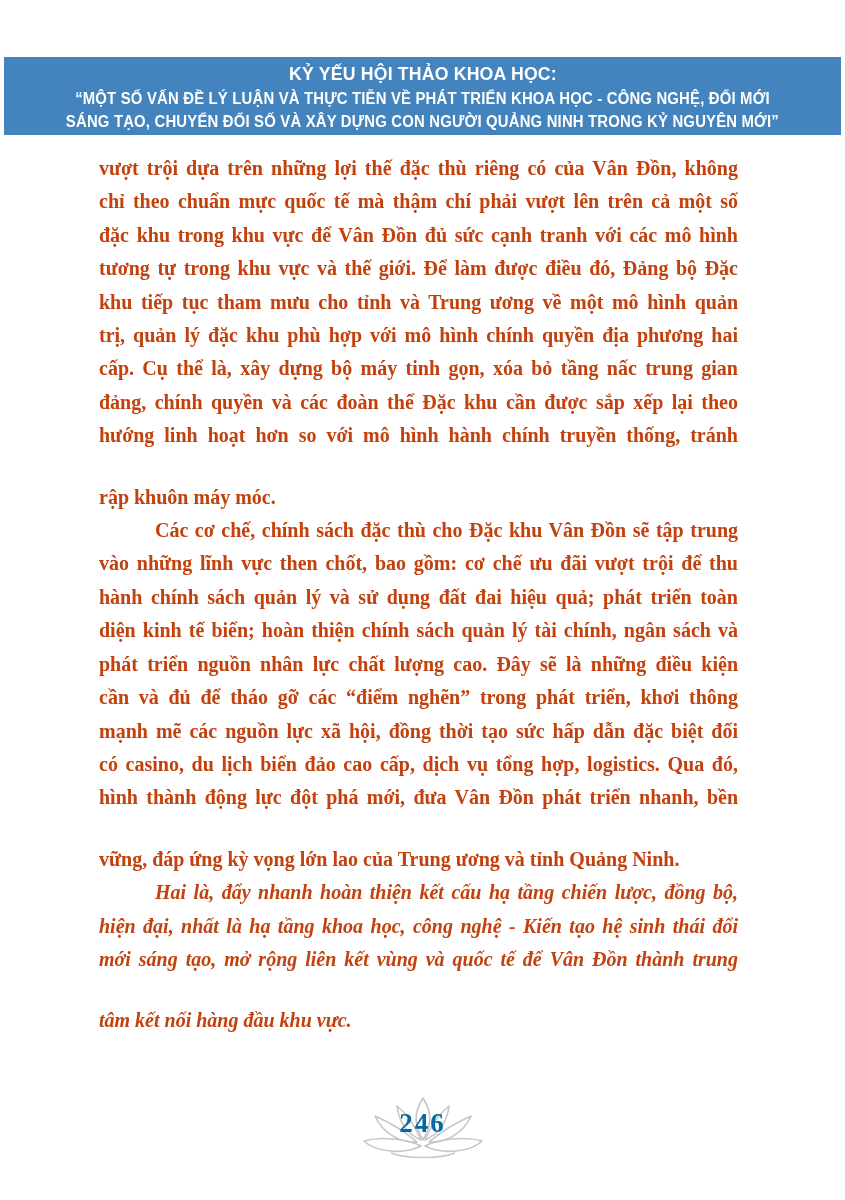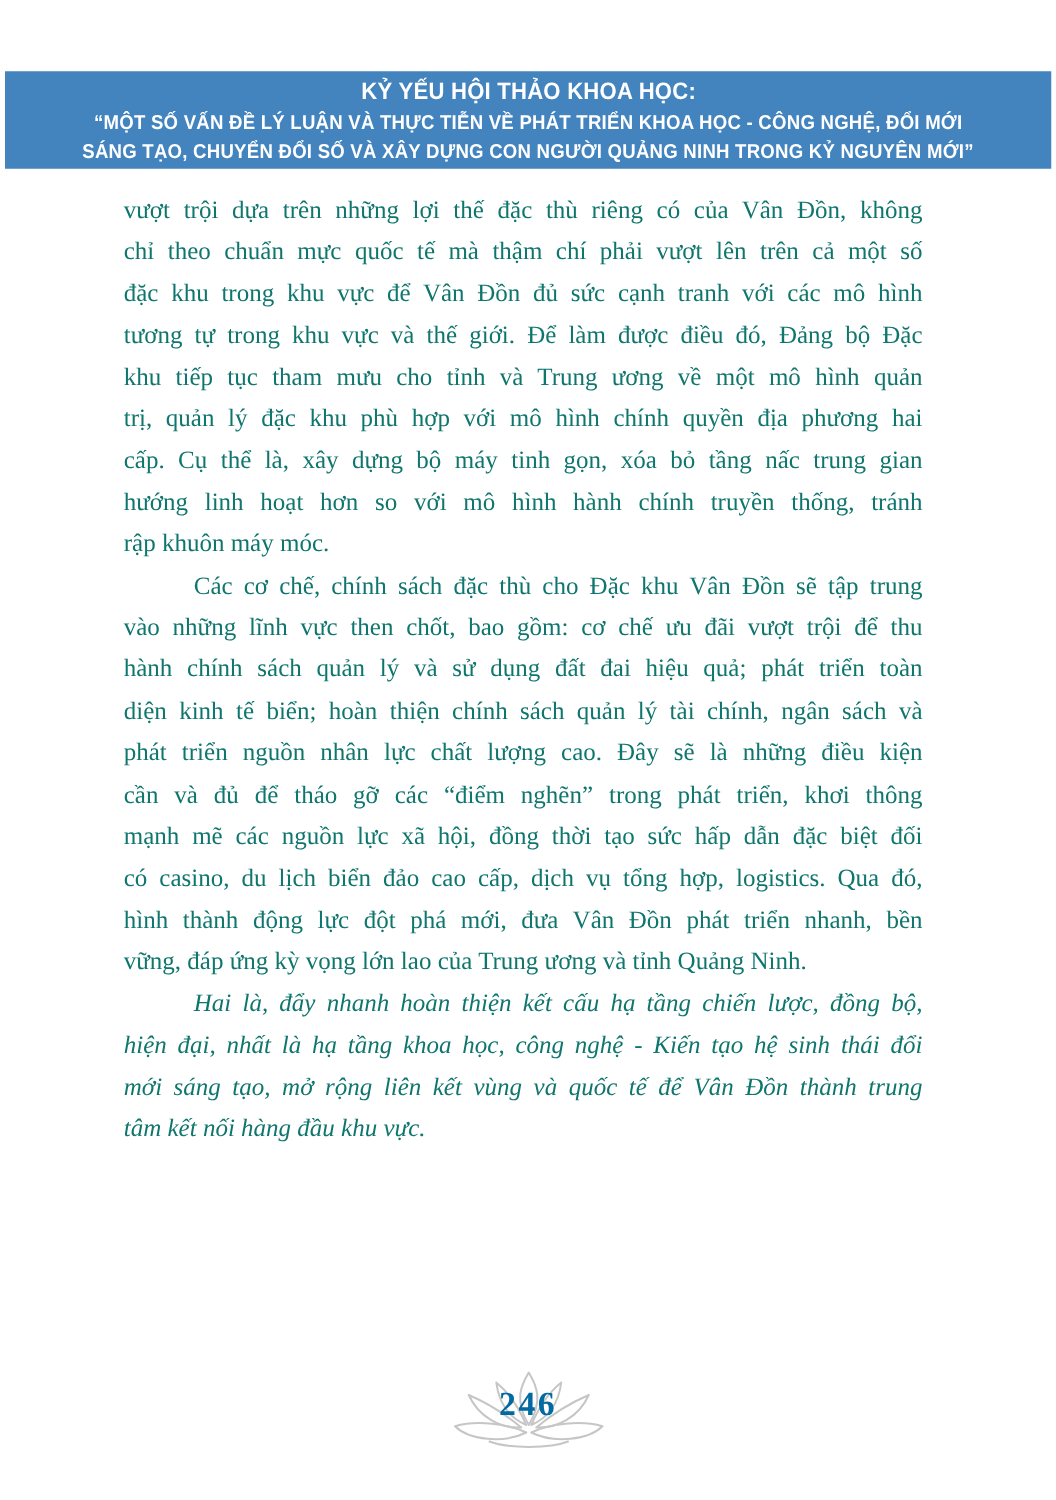--- a/index.html
+++ b/index.html
@@ -37,32 +37,33 @@
     letter-spacing: 0.2px;
   }
   .banner .bline1 { font-size: 19px; }
   .banner .bline2, .banner .bline3 { font-size: 16px; }
   
   .body-text {
     position: absolute;
     top: 152px;
     left: 99px;
     width: 639px;
-    color: #0f766e;
+    color: #c2410c;
     font-size: 20px;
     line-height: 33.4px;
+    font-weight: bold;
   }
   .paragraph { }
   .paragraph.italic { font-style: italic; }
   .line {
     text-align: justify;
     text-align-last: justify;
     white-space: normal;
   }
-  .line.para-last { text-align-last: left; }
+  .line.para-last { text-align-last: left; margin-top: 28px; }
   .line.indented { text-indent: 56px; }
   
   .footer {
     position: absolute;
     top: 1094px;
     left: 0;
     right: 0;
     height: 70px;
     display: flex;
     justify-content: center;
@@ -99,20 +100,21 @@
 
   <div class="body-text">
       <div class="paragraph">
         <div class="line">vượt trội dựa trên những lợi thế đặc thù riêng có của Vân Đồn, không</div>
         <div class="line">chỉ theo chuẩn mực quốc tế mà thậm chí phải vượt lên trên cả một số</div>
         <div class="line">đặc khu trong khu vực để Vân Đồn đủ sức cạnh tranh với các mô hình</div>
         <div class="line">tương tự trong khu vực và thế giới. Để làm được điều đó, Đảng bộ Đặc</div>
         <div class="line">khu tiếp tục tham mưu cho tỉnh và Trung ương về một mô hình quản</div>
         <div class="line">trị, quản lý đặc khu phù hợp với mô hình chính quyền địa phương hai</div>
         <div class="line">cấp. Cụ thể là, xây dựng bộ máy tinh gọn, xóa bỏ tầng nấc trung gian</div>
+        <div class="line">đảng, chính quyền và các đoàn thể Đặc khu cần được sắp xếp lại theo</div>
         <div class="line">hướng linh hoạt hơn so với mô hình hành chính truyền thống, tránh</div>
         <div class="line para-last">rập khuôn máy móc.</div>
       </div>
       <div class="paragraph">
         <div class="line indented">Các cơ chế, chính sách đặc thù cho Đặc khu Vân Đồn sẽ tập trung</div>
         <div class="line">vào những lĩnh vực then chốt, bao gồm: cơ chế ưu đãi vượt trội để thu</div>
         <div class="line">hành chính sách quản lý và sử dụng đất đai hiệu quả; phát triển toàn</div>
         <div class="line">diện kinh tế biển; hoàn thiện chính sách quản lý tài chính, ngân sách và</div>
         <div class="line">phát triển nguồn nhân lực chất lượng cao. Đây sẽ là những điều kiện</div>
         <div class="line">cần và đủ để tháo gỡ các “điểm nghẽn” trong phát triển, khơi thông</div>

